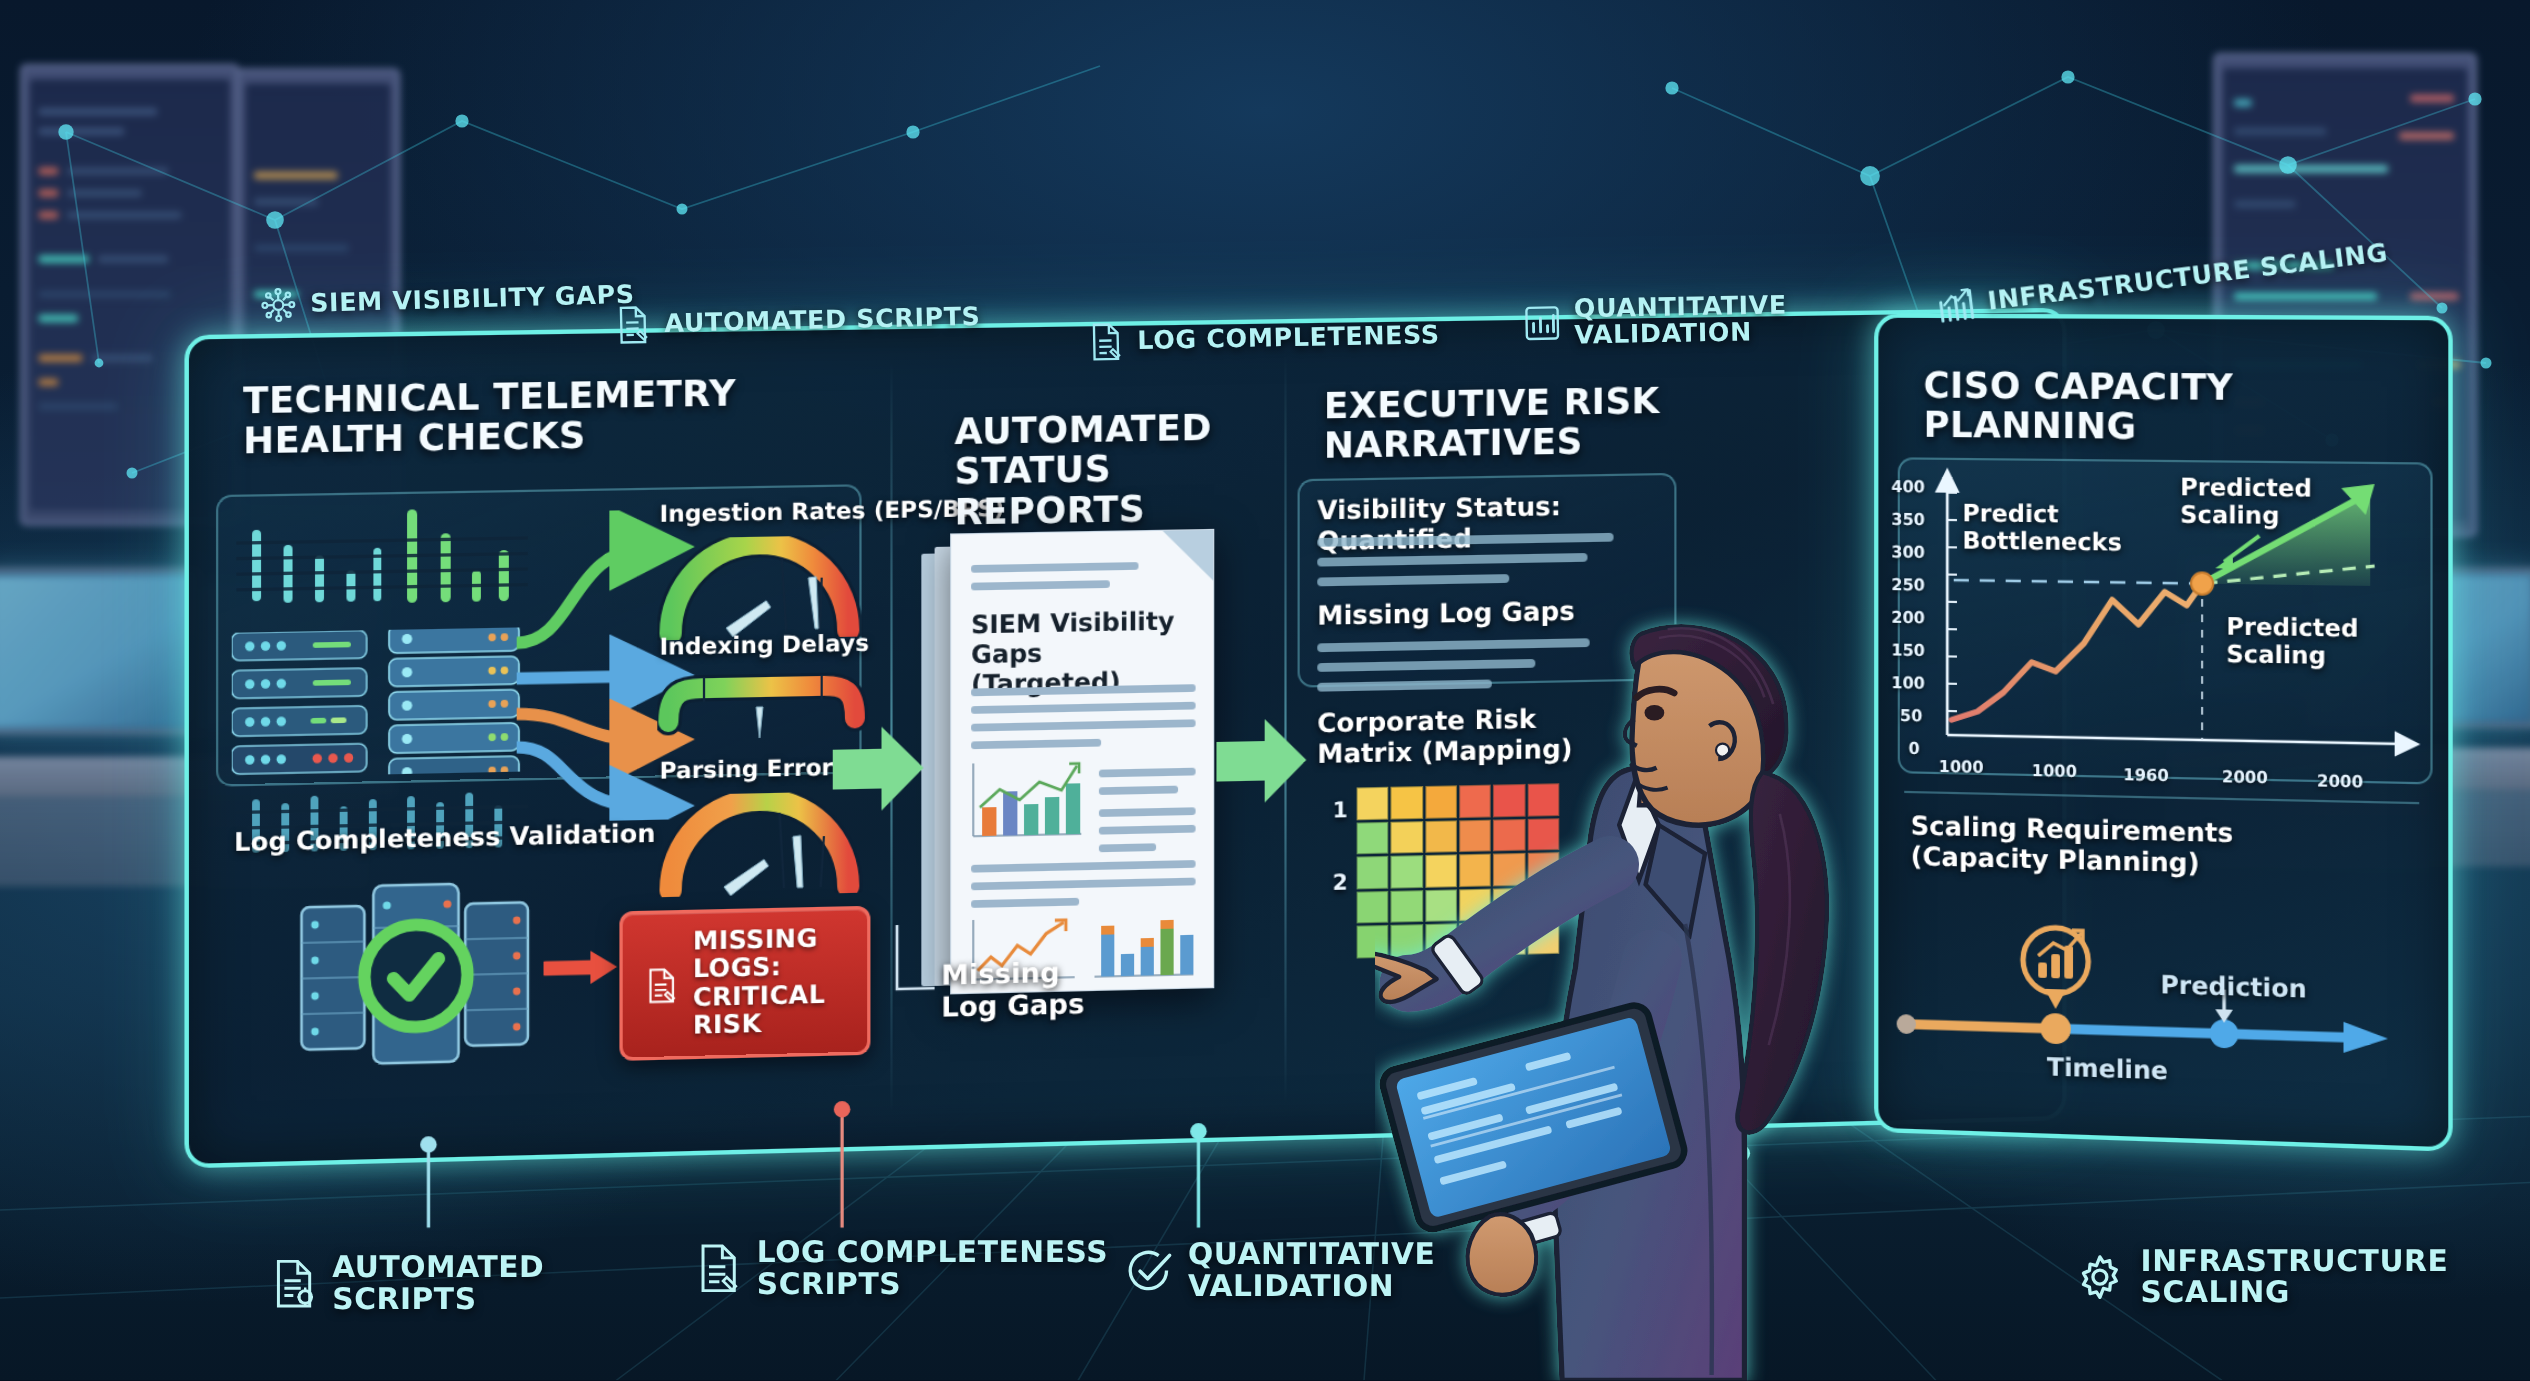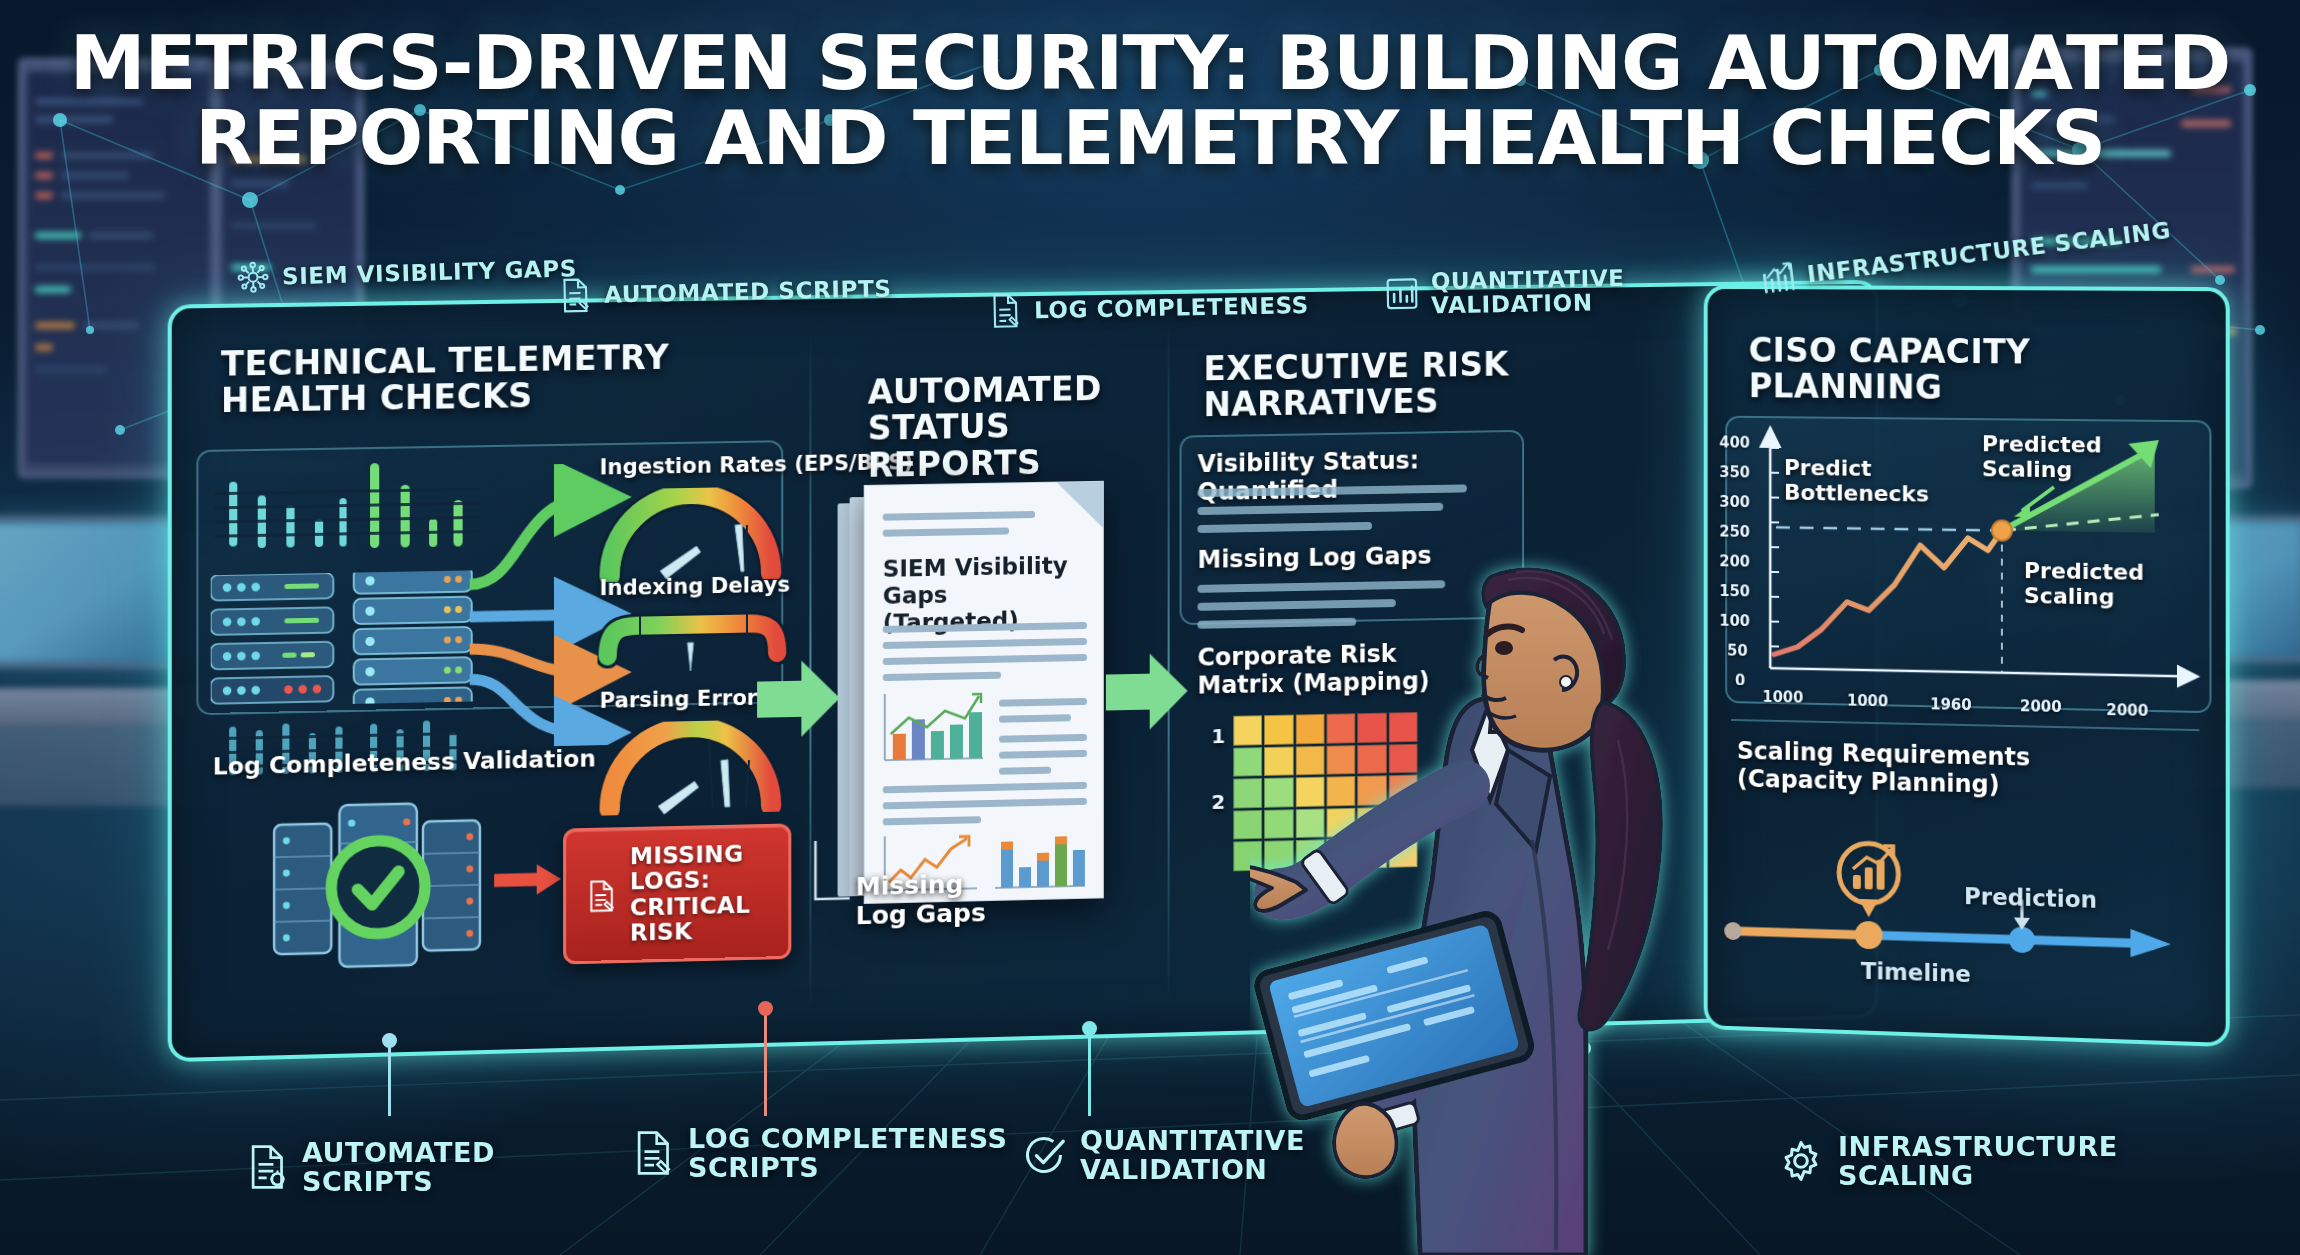--- a/index.html
+++ b/index.html
@@ -321,26 +321,20 @@
       <path d="M980,1255 L1130,1000"></path>
         <path d="M1240,1255 L1260,1000"></path>
       <path d="M1500,1255 L1390,1000"></path>
         <path d="M1760,1255 L1520,1000"></path>
       <path d="M2020,1255 L1650,1000"></path>
       <path d="M0,1100 L2300,1015"></path>
         <path d="M0,1180 L2300,1075"></path>
     </g>
   </svg>
 
-  <div class="title-wrap">
-    <div class="title">
-      <span>Metrics-Driven Security: Building Automated</span>
-      <span class="l2">Reporting and Telemetry Health Checks</span>
-    </div>
-  </div>
 
   <div class="chip-row">
 
     <div class="chip" style="left:236px; top:16px; transform:rotate(-1.6deg);">
       <svg width="34" height="34" viewBox="0 0 32 32" fill="none" stroke="#9fe9f2" stroke-width="1.9">
         <circle cx="16" cy="16" r="4.2"></circle>
         <circle cx="16" cy="4.5" r="2.1"></circle>
           <circle cx="16" cy="27.5" r="2.1"></circle>
         <circle cx="4.5" cy="16" r="2.1"></circle>
           <circle cx="27.5" cy="16" r="2.1"></circle>
@@ -999,21 +993,21 @@
 
     <div class="callout" style="left:1022px; top:6px;">
       <svg width="44" height="44" viewBox="0 0 32 32" fill="none" stroke="#bdf4f5" stroke-width="2.2">
         <path d="M28 16a12 12 0 1 1-5.2-9.9"></path>
         <path d="M10.5 16.5l5 5L30 6" stroke-width="2.4" stroke-linecap="round" stroke-linejoin="round"></path>
       </svg>
       <span style="white-space:pre-line;">Quantitative
 Validation</span>
     </div>
 
-    <div class="callout" style="left:1778px; top:12px;">
+    <div class="callout" style="left:1886px; top:12px;">
       <svg width="46" height="46" viewBox="0 0 32 32" fill="none" stroke="#bdf4f5" stroke-width="2.1">
         <circle cx="16" cy="16" r="4.4"></circle>
         <path d="M16 3.2l2.2 3.4 4-1 .4 4.1 3.8 1.6-2 3.6 2 3.6-3.8 1.6-.4 4.1-4-1L16 28.8l-2.2-3.4-4 1-.4-4.1-3.8-1.6 2-3.6-2-3.6 3.8-1.6.4-4.1 4 1z" stroke-linejoin="round"></path>
       </svg>
       <span style="white-space:pre-line;">Infrastructure
 Scaling</span>
     </div>
   </div>
 
 </div>

